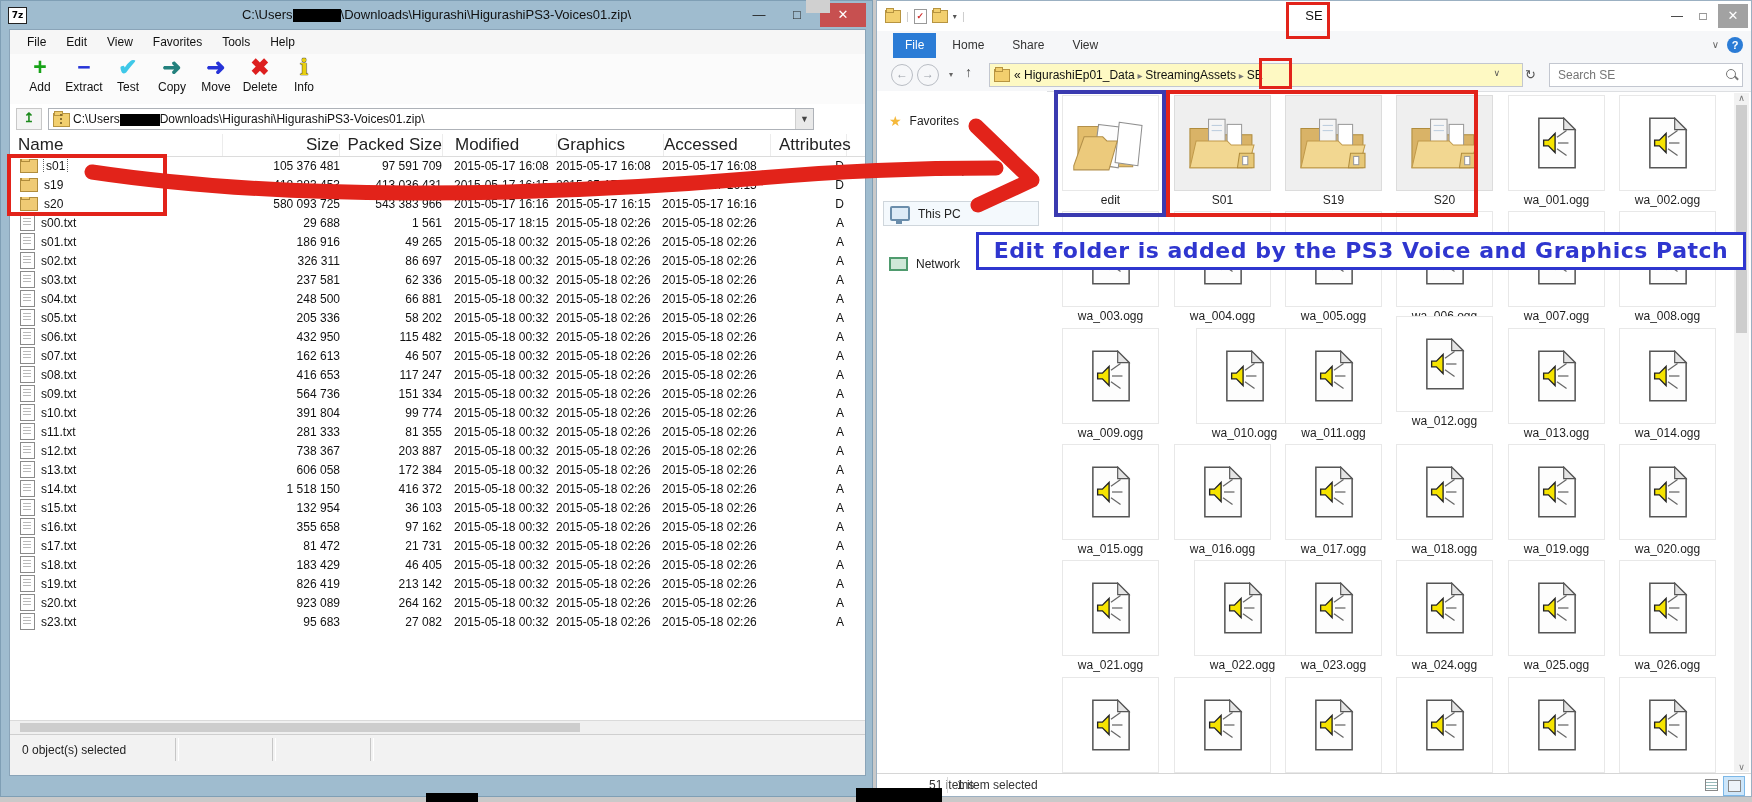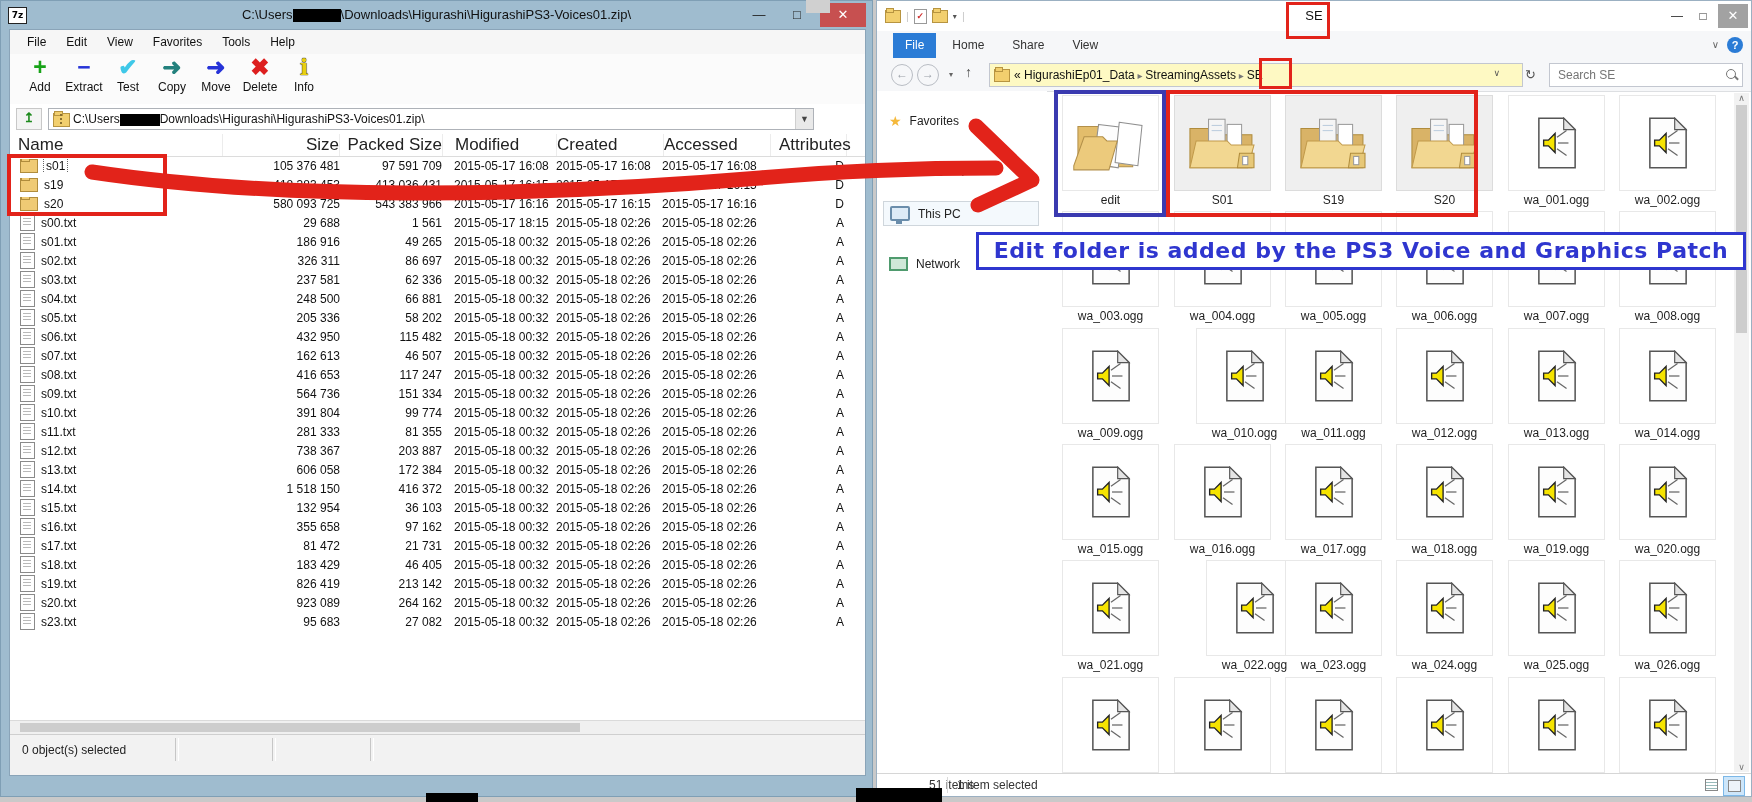--- a/index.html
+++ b/index.html
@@ -172,21 +172,21 @@
           <span class="minizipfolder"></span>
           <span>C:\Users</span><span class="redact" style="display:inline-block;width:40px;height:12px;vertical-align:middle;"></span><span>Downloads\Higurashi\HigurashiPS3-Voices01.zip\</span>
           <span class="arrow">▼</span>
         </div>
       </div>
       <div id="zhead" class="abs">
           <div class="h-name">Name</div>
           <div class="h-size">Size</div>
           <div class="h-pack">Packed Size</div>
           <div class="h-mod">Modified</div>
-          <div class="h-cre">Created</div>
+          <div class="h-cre">Graphics</div>
           <div class="h-acc">Accessed</div>
           <div class="h-att">Attributes</div>
         </div>
       <div id="zlist" class="abs">
           <div class="zrow">
             <div class="c-name">
               <span class="ico-folder-sm"></span>
               <span class="focusdotted">s01</span>
             </div>
             <div class="c-size">105 376 481</div>
@@ -778,21 +778,21 @@
             <path d="M3 1 h26 l12 12 v40 H3 Z" fill="#fdfdfd" stroke="#555" stroke-width="1.6"></path>
             <path d="M29 1 l12 12 h-12 z" fill="#e4e4e4" stroke="#555" stroke-width="1.2"></path>
             <path d="M8 24 h5 l7 -7 v20 l-7 -7 h-5 z" fill="#f6e400" stroke="#222" stroke-width="1.4"></path>
             <line x1="23" y1="27" x2="34" y2="27" stroke="#666" stroke-width="1.3"></line>
             <line x1="22" y1="21" x2="32" y2="14" stroke="#666" stroke-width="1.3"></line>
             <line x1="22" y1="33" x2="32" y2="40" stroke="#666" stroke-width="1.3"></line>
           </svg>
         </div>
         <div class="lbl">wa_011.ogg</div>
       </div>
-      <div class="cell" style="left: 520px; top: 328px;">
+      <div class="cell" style="left: 520px; top: 316px;">
         <div class="iconbox">
           <svg width="42" height="52" viewBox="0 0 44 54">
             <path d="M3 1 h26 l12 12 v40 H3 Z" fill="#fdfdfd" stroke="#555" stroke-width="1.6"></path>
             <path d="M29 1 l12 12 h-12 z" fill="#e4e4e4" stroke="#555" stroke-width="1.2"></path>
             <path d="M8 24 h5 l7 -7 v20 l-7 -7 h-5 z" fill="#f6e400" stroke="#222" stroke-width="1.4"></path>
             <line x1="23" y1="27" x2="34" y2="27" stroke="#666" stroke-width="1.3"></line>
             <line x1="22" y1="21" x2="32" y2="14" stroke="#666" stroke-width="1.3"></line>
             <line x1="22" y1="33" x2="32" y2="40" stroke="#666" stroke-width="1.3"></line>
           </svg>
         </div>
@@ -908,21 +908,21 @@
             <path d="M3 1 h26 l12 12 v40 H3 Z" fill="#fdfdfd" stroke="#555" stroke-width="1.6"></path>
             <path d="M29 1 l12 12 h-12 z" fill="#e4e4e4" stroke="#555" stroke-width="1.2"></path>
             <path d="M8 24 h5 l7 -7 v20 l-7 -7 h-5 z" fill="#f6e400" stroke="#222" stroke-width="1.4"></path>
             <line x1="23" y1="27" x2="34" y2="27" stroke="#666" stroke-width="1.3"></line>
             <line x1="22" y1="21" x2="32" y2="14" stroke="#666" stroke-width="1.3"></line>
             <line x1="22" y1="33" x2="32" y2="40" stroke="#666" stroke-width="1.3"></line>
           </svg>
         </div>
         <div class="lbl">wa_021.ogg</div>
       </div>
-      <div class="cell" style="left: 298px; top: 560px; padding-left: 32px;">
+      <div class="cell" style="left: 286px; top: 560px; padding-left: 32px;">
         <div class="iconbox">
           <svg width="42" height="52" viewBox="0 0 44 54">
             <path d="M3 1 h26 l12 12 v40 H3 Z" fill="#fdfdfd" stroke="#555" stroke-width="1.6"></path>
             <path d="M29 1 l12 12 h-12 z" fill="#e4e4e4" stroke="#555" stroke-width="1.2"></path>
             <path d="M8 24 h5 l7 -7 v20 l-7 -7 h-5 z" fill="#f6e400" stroke="#222" stroke-width="1.4"></path>
             <line x1="23" y1="27" x2="34" y2="27" stroke="#666" stroke-width="1.3"></line>
             <line x1="22" y1="21" x2="32" y2="14" stroke="#666" stroke-width="1.3"></line>
             <line x1="22" y1="33" x2="32" y2="40" stroke="#666" stroke-width="1.3"></line>
           </svg>
         </div>

